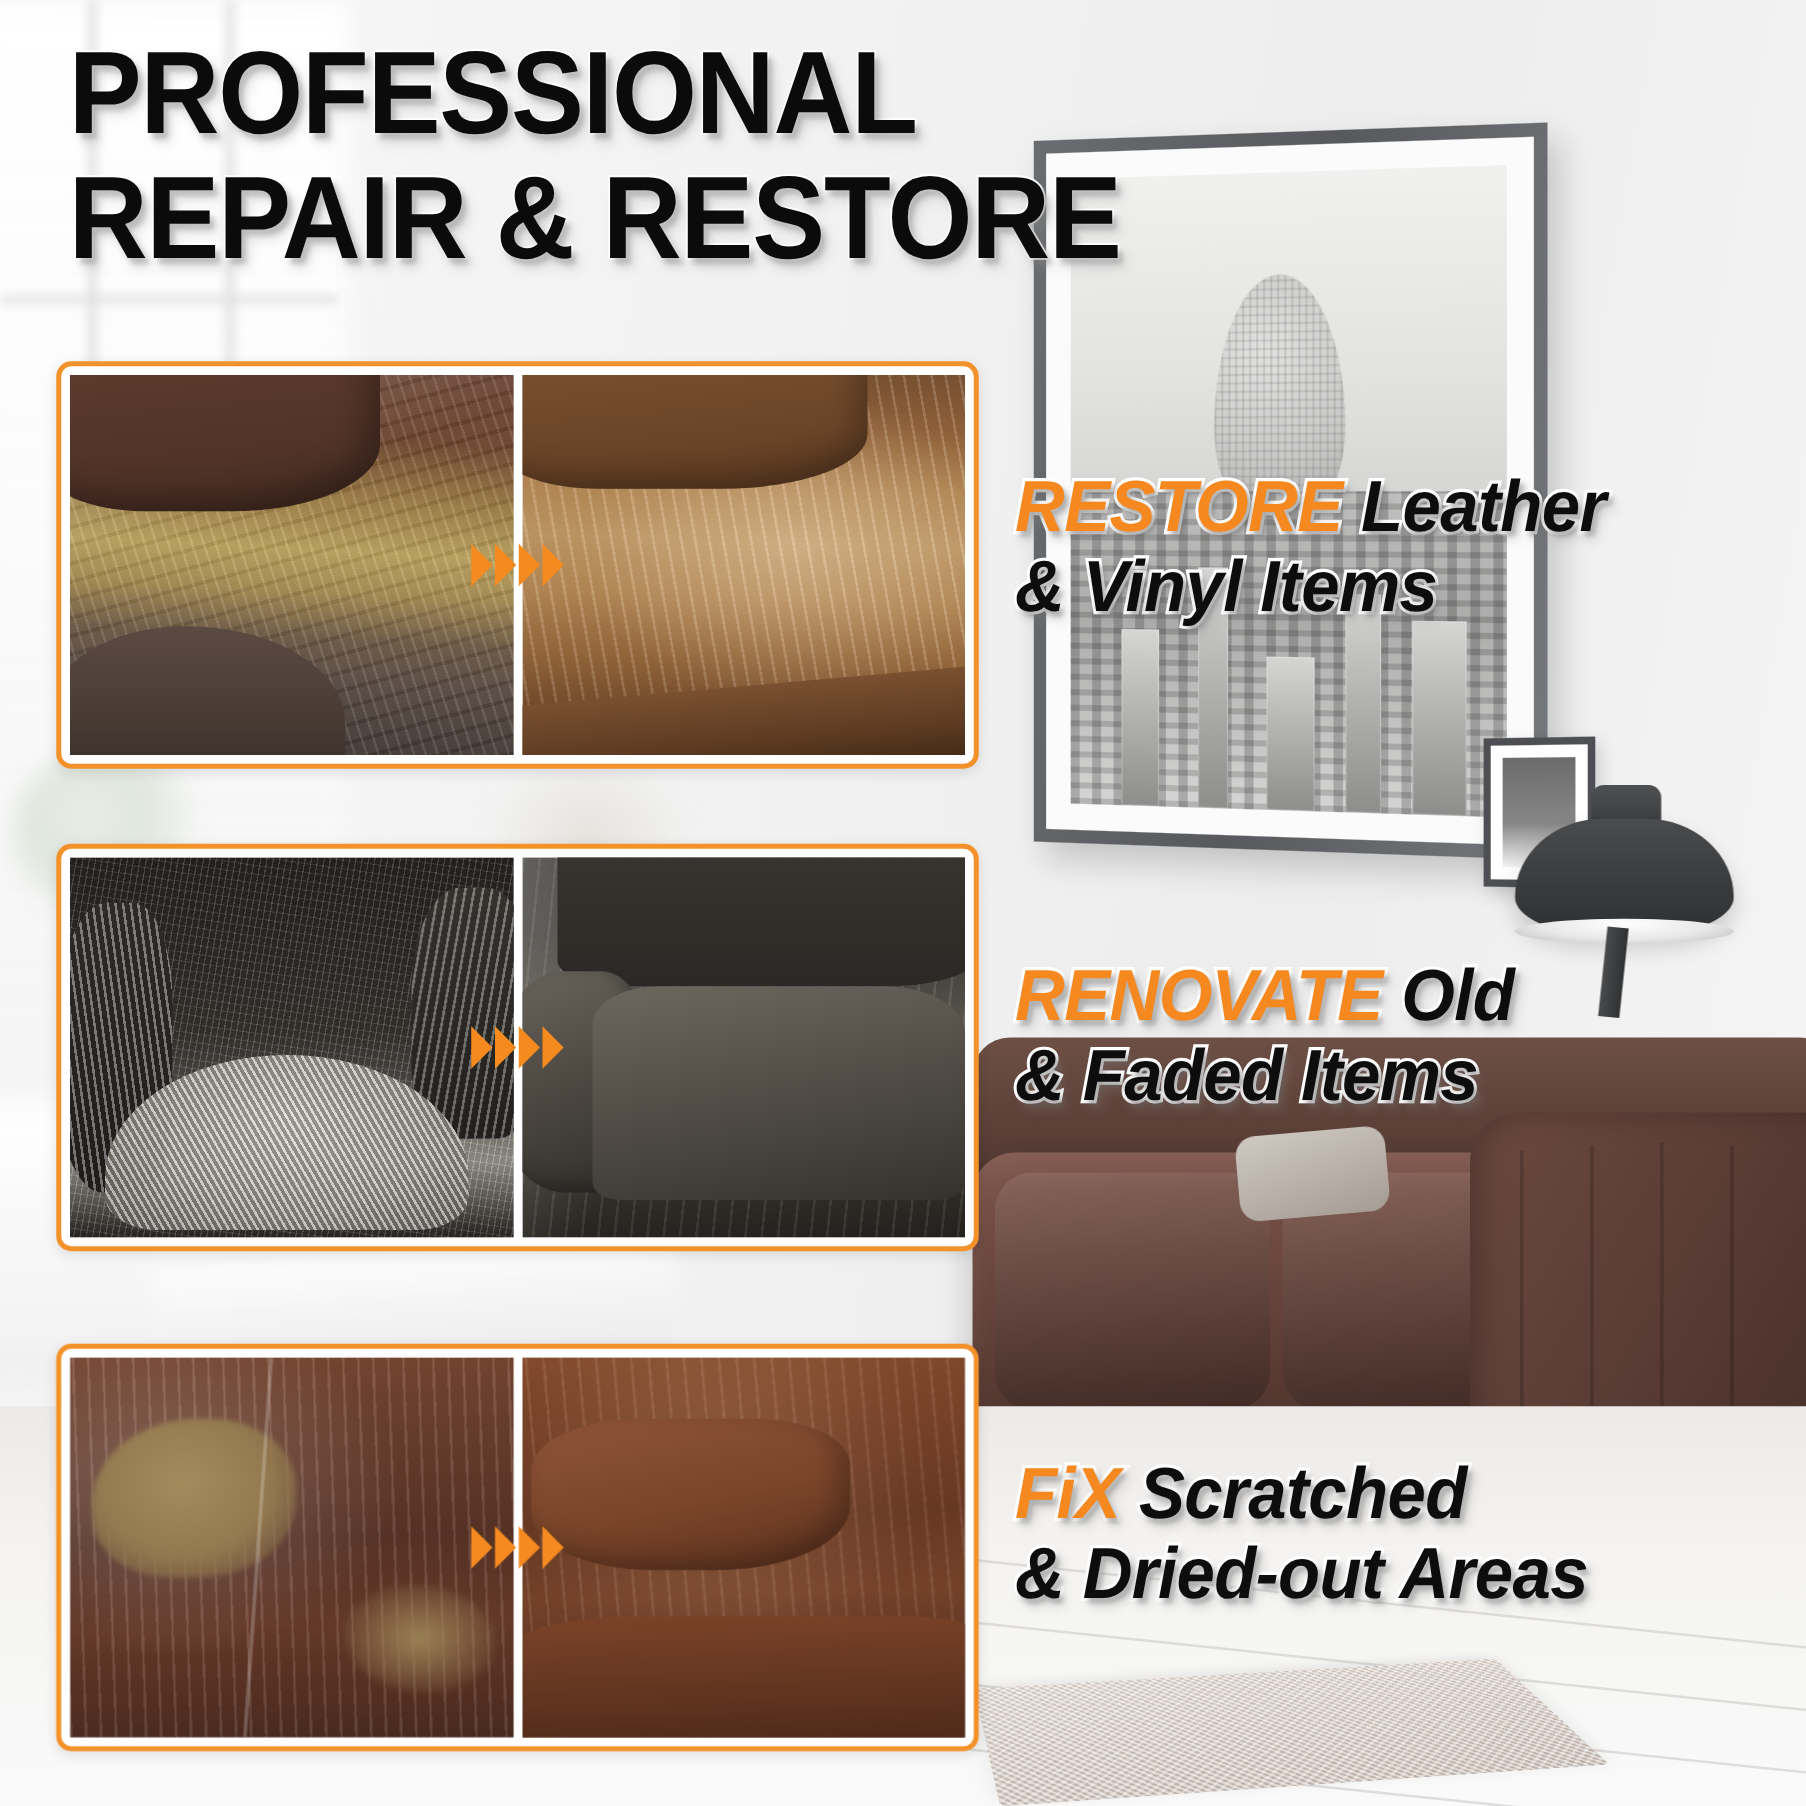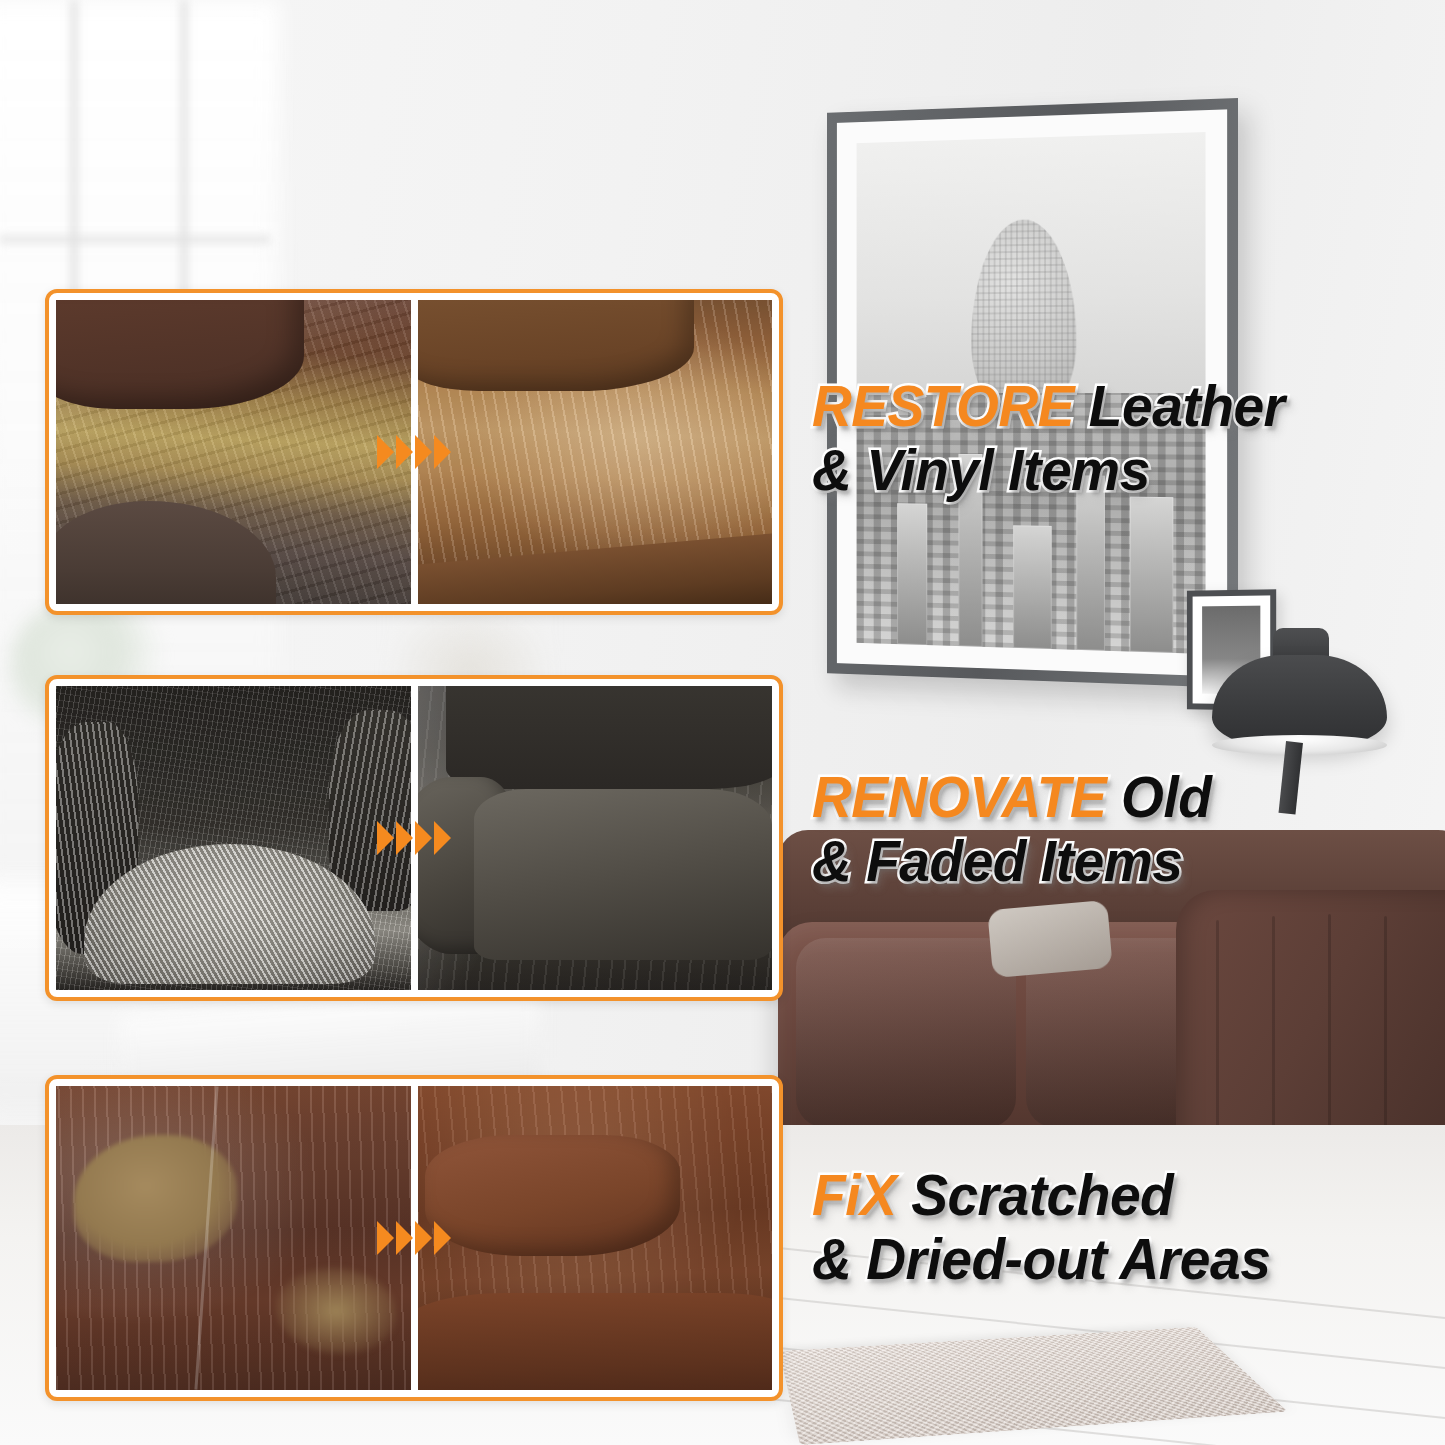--- a/index.html
+++ b/index.html
@@ -632,20 +632,24 @@
 
     <div class="floor">
       <div class="plank" style="left:760px; top:120px; width:700px; transform: rotate(6deg);"></div>
       <div class="plank" style="left:760px; top:170px; width:700px; transform: rotate(6deg);"></div>
       <div class="plank" style="left:760px; top:220px; width:700px; transform: rotate(6deg);"></div>
       <div class="plank" style="left:760px; top:272px; width:700px; transform: rotate(6deg);"></div>
     </div>
     <div class="rug"></div>
   </div>
 
+  <div class="headline">
+    <div class="headline-line">PROFESSIONAL</div>
+    <div class="headline-line">REPAIR &amp; RESTORE</div>
+  </div>
 
   <div class="ba-panel" style="top:289px;">
     <div class="ba-row">
       <div class="ba-img">
         <div class="ph p1b"></div>
         <div class="p1b-pillow"></div>
         <div class="p1b-arm"></div>
       </div>
       <div class="ba-img">
         <div class="ph p1a"></div>

